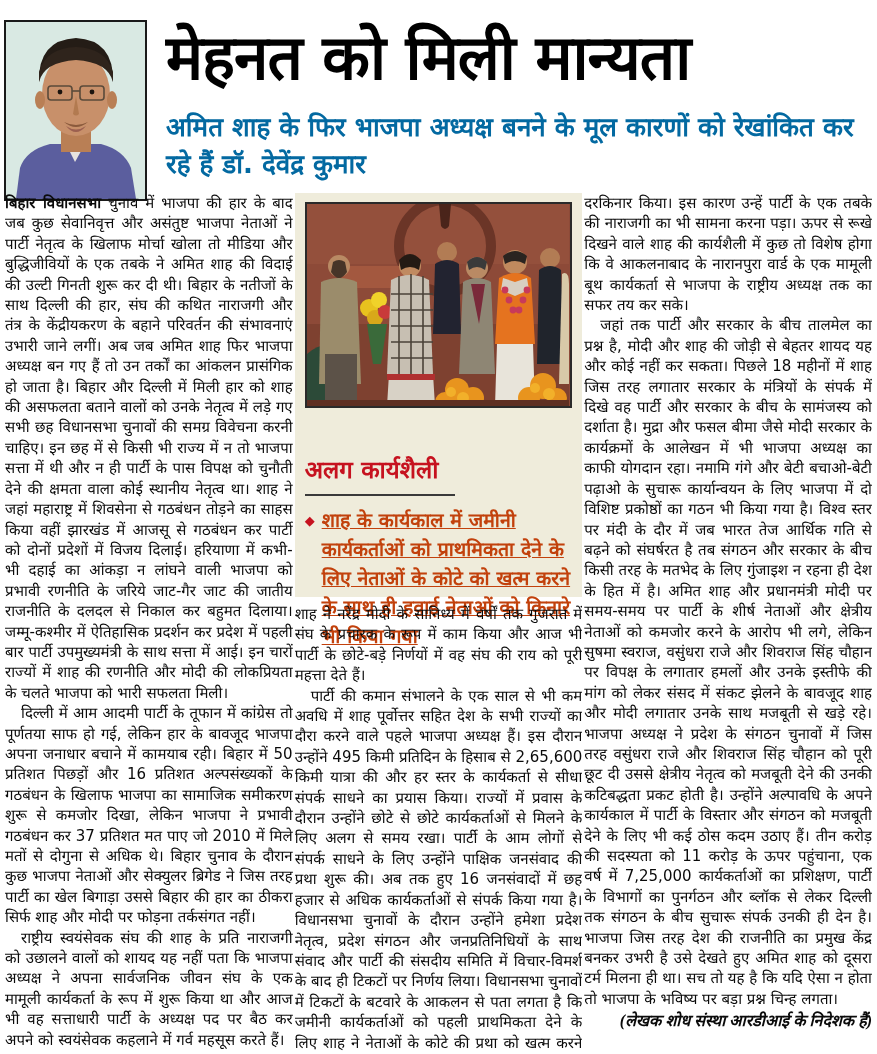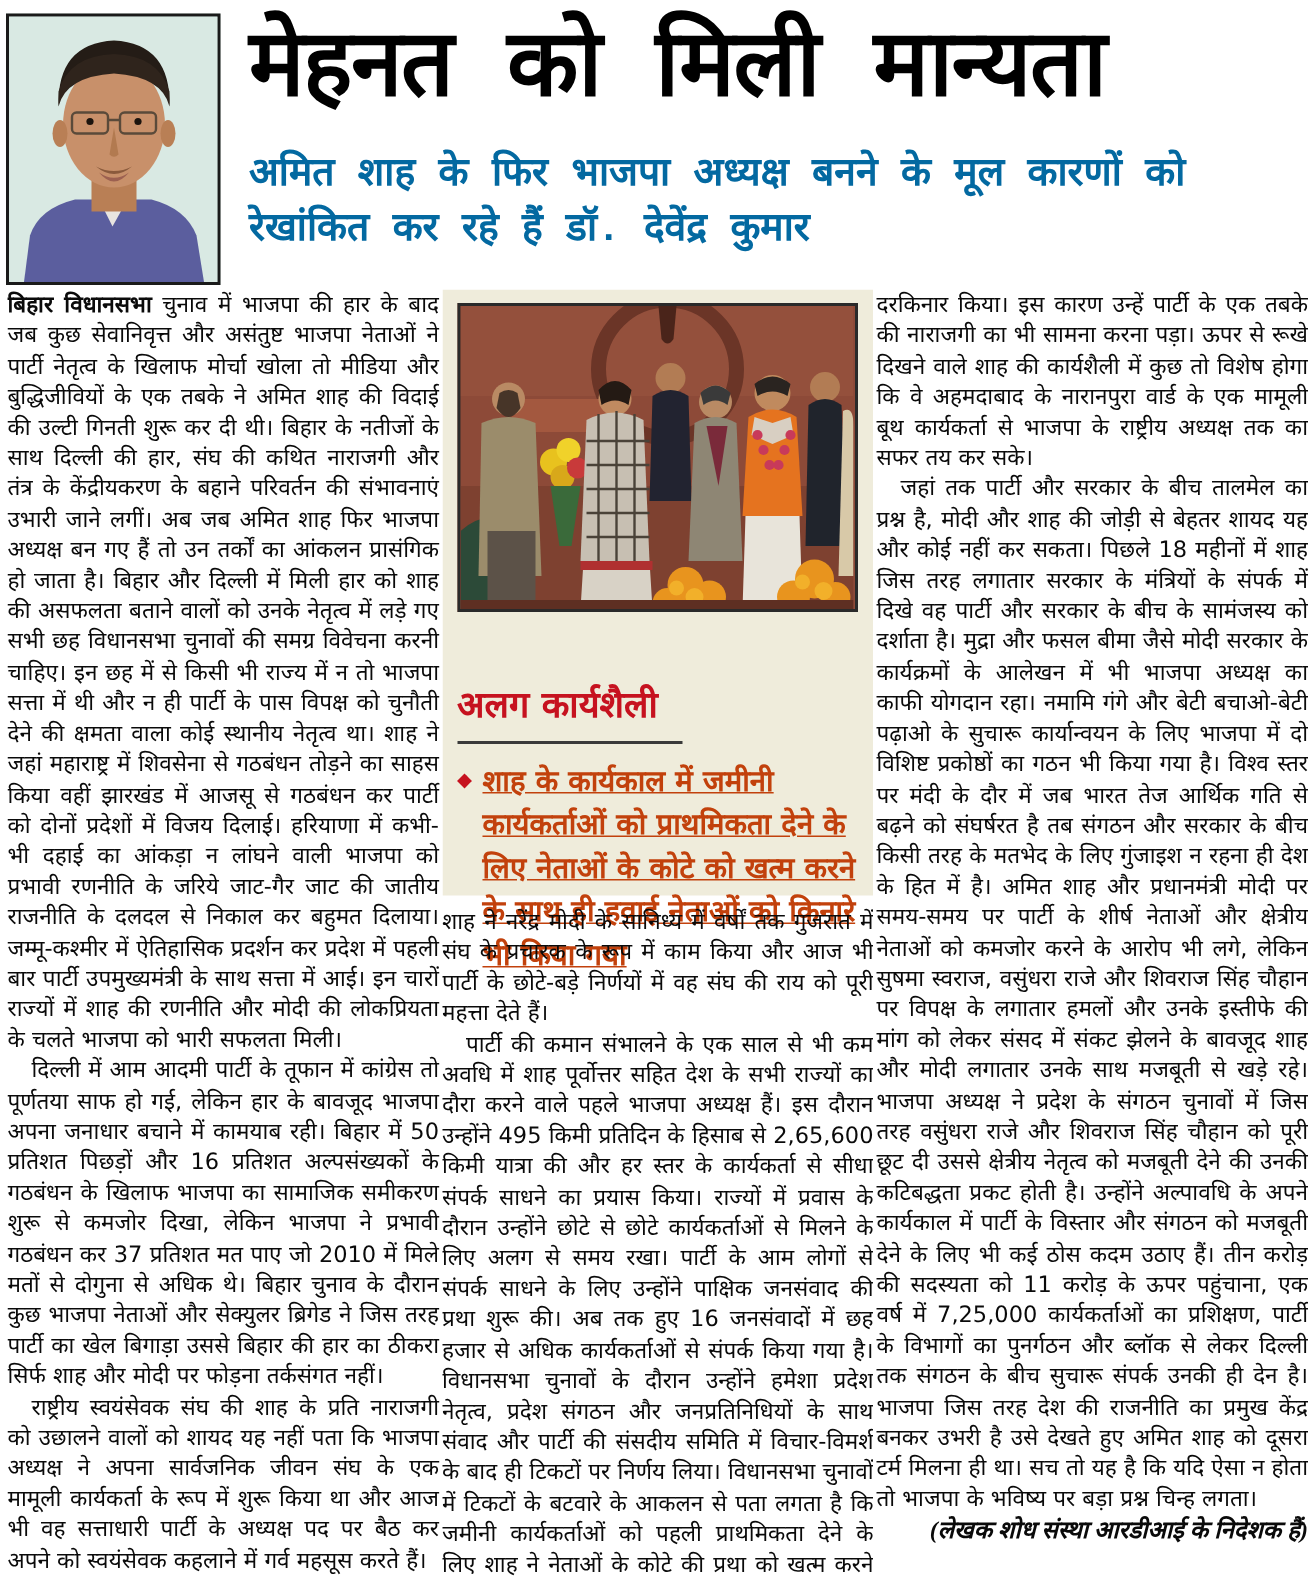--- a/index.html
+++ b/index.html
@@ -3,21 +3,21 @@
 <meta charset="utf-8">
 <style>
   * { margin:0; padding:0; box-sizing:border-box; }
   html,body { background:#fff; }
   .page {
     position:relative; width:877px; height:1054px; margin:0 auto;
     background:#fff; color:#0a0a0a; overflow:hidden;
     font-family:"DejaVu Sans", sans-serif;
   }
   
-  .masthead { position:absolute; left:0; top:5px; width:877px; height:193px;font-family:Liberation Mono, monospace; }
+  .masthead { position:absolute; left:0; top:16px; width:877px; height:193px; }
   .author-photo {
     position:absolute; left:4px; top:4px; width:143px; height:181px;
     border:2px solid #1a1a1a; background:#d9e9e3; overflow:hidden;
   }
   .head-block { position:absolute; left:166px; top:0; width:706px; }
   .headline {
     font-size:62px; font-weight:bold; line-height:1.35; letter-spacing:-1px;
     white-space:nowrap; color:#000;
   }
   .standfirst {
@@ -195,21 +195,21 @@
         </div>
       </div>
       <div>
           <p class="para">शाह ने नरेंद्र मोदी के सानिध्य में वर्षों तक गुजरात में संघ के प्रचारक के रूप में काम किया और आज भी पार्टी के छोटे-बड़े निर्णयों में वह संघ की राय को पूरी महत्ता देते हैं।</p>
           <p class="para indent">पार्टी की कमान संभालने के एक साल से भी कम अवधि में शाह पूर्वोत्तर सहित देश के सभी राज्यों का दौरा करने वाले पहले भाजपा अध्यक्ष हैं। इस दौरान उन्होंने 495 किमी प्रतिदिन के हिसाब से 2,65,600 किमी यात्रा की और हर स्तर के कार्यकर्ता से सीधा संपर्क साधने का प्रयास किया। राज्यों में प्रवास के दौरान उन्होंने छोटे से छोटे कार्यकर्ताओं से मिलने के लिए अलग से समय रखा। पार्टी के आम लोगों से संपर्क साधने के लिए उन्होंने पाक्षिक जनसंवाद की प्रथा शुरू की। अब तक हुए 16 जनसंवादों में छह हजार से अधिक कार्यकर्ताओं से संपर्क किया गया है। विधानसभा चुनावों के दौरान उन्होंने हमेशा प्रदेश नेतृत्व, प्रदेश संगठन और जनप्रतिनिधियों के साथ संवाद और पार्टी की संसदीय समिति में विचार-विमर्श के बाद ही टिकटों पर निर्णय लिया। विधानसभा चुनावों में टिकटों के बटवारे के आकलन से पता लगता है कि जमीनी कार्यकर्ताओं को पहली प्राथमिकता देने के लिए शाह ने नेताओं के कोटे की प्रथा को खत्म करने के साथ-साथ हवाई नेताओं को</p>
         </div>
     </div>
 
     <div class="col">
       <div>
-          <p class="para">दरकिनार किया। इस कारण उन्हें पार्टी के एक तबके की नाराजगी का भी सामना करना पड़ा। ऊपर से रूखे दिखने वाले शाह की कार्यशैली में कुछ तो विशेष होगा कि वे अहमदाबाद के नारानपुरा वार्ड के एक मामूली बूथ कार्यकर्ता से भाजपा के राष्ट्रीय अध्यक्ष तक का सफर तय कर सके।</p>
+          <p class="para">दरकिनार किया। इस कारण उन्हें पार्टी के एक तबके की नाराजगी का भी सामना करना पड़ा। ऊपर से रूखे दिखने वाले शाह की कार्यशैली में कुछ तो विशेष होगा कि वे आकलनाबाद के नारानपुरा वार्ड के एक मामूली बूथ कार्यकर्ता से भाजपा के राष्ट्रीय अध्यक्ष तक का सफर तय कर सके।</p>
           <p class="para indent">जहां तक पार्टी और सरकार के बीच तालमेल का प्रश्न है, मोदी और शाह की जोड़ी से बेहतर शायद यह और कोई नहीं कर सकता। पिछले 18 महीनों में शाह जिस तरह लगातार सरकार के मंत्रियों के संपर्क में दिखे वह पार्टी और सरकार के बीच के सामंजस्य को दर्शाता है। मुद्रा और फसल बीमा जैसे मोदी सरकार के कार्यक्रमों के आलेखन में भी भाजपा अध्यक्ष का काफी योगदान रहा। नमामि गंगे और बेटी बचाओ-बेटी पढ़ाओ के सुचारू कार्यान्वयन के लिए भाजपा में दो विशिष्ट प्रकोष्ठों का गठन भी किया गया है। विश्व स्तर पर मंदी के दौर में जब भारत तेज आर्थिक गति से बढ़ने को संघर्षरत है तब संगठन और सरकार के बीच किसी तरह के मतभेद के लिए गुंजाइश न रहना ही देश के हित में है। अमित शाह और प्रधानमंत्री मोदी पर समय-समय पर पार्टी के शीर्ष नेताओं और क्षेत्रीय नेताओं को कमजोर करने के आरोप भी लगे, लेकिन सुषमा स्वराज, वसुंधरा राजे और शिवराज सिंह चौहान पर विपक्ष के लगातार हमलों और उनके इस्तीफे की मांग को लेकर संसद में संकट झेलने के बावजूद शाह और मोदी लगातार उनके साथ मजबूती से खड़े रहे। भाजपा अध्यक्ष ने प्रदेश के संगठन चुनावों में जिस तरह वसुंधरा राजे और शिवराज सिंह चौहान को पूरी छूट दी उससे क्षेत्रीय नेतृत्व को मजबूती देने की उनकी कटिबद्धता प्रकट होती है। उन्होंने अल्पावधि के अपने कार्यकाल में पार्टी के विस्तार और संगठन को मजबूती देने के लिए भी कई ठोस कदम उठाए हैं। तीन करोड़ की सदस्यता को 11 करोड़ के ऊपर पहुंचाना, एक वर्ष में 7,25,000 कार्यकर्ताओं का प्रशिक्षण, पार्टी के विभागों का पुनर्गठन और ब्लॉक से लेकर दिल्ली तक संगठन के बीच सुचारू संपर्क उनकी ही देन है। भाजपा जिस तरह देश की राजनीति का प्रमुख केंद्र बनकर उभरी है उसे देखते हुए अमित शाह को दूसरा टर्म मिलना ही था। सच तो यह है कि यदि ऐसा न होता तो भाजपा के भविष्य पर बड़ा प्रश्न चिन्ह लगता।</p>
         </div>
       <span class="credit">(लेखक शोध संस्था आरडीआई के निदेशक हैं)</span>
 
     </div>
 
   </div>
 </div>
 
 </body></html>

